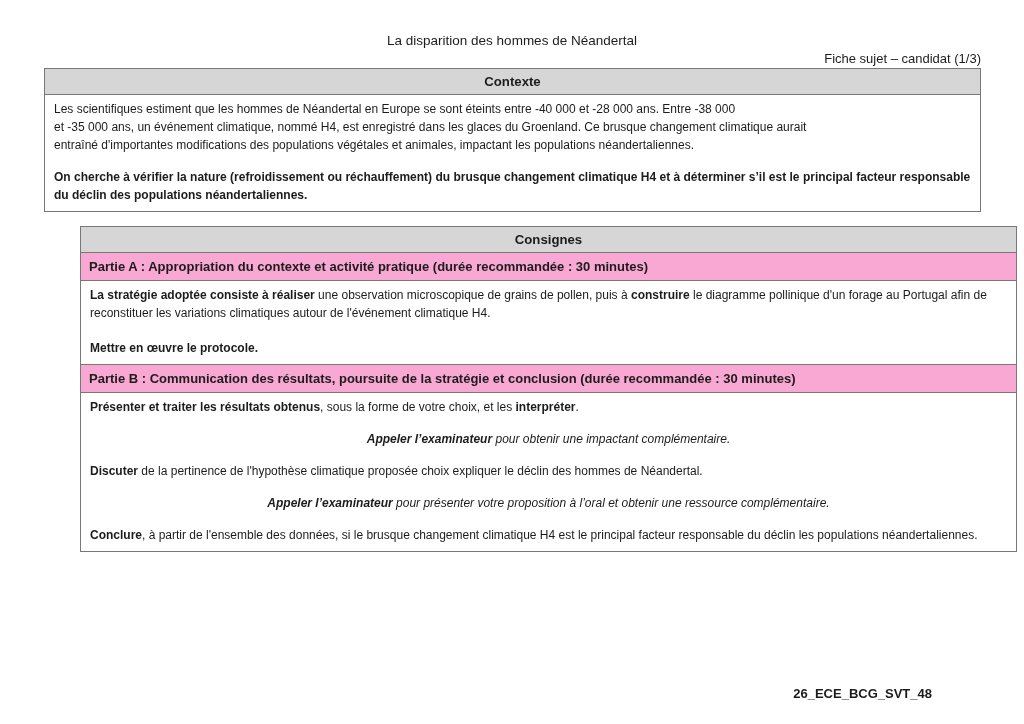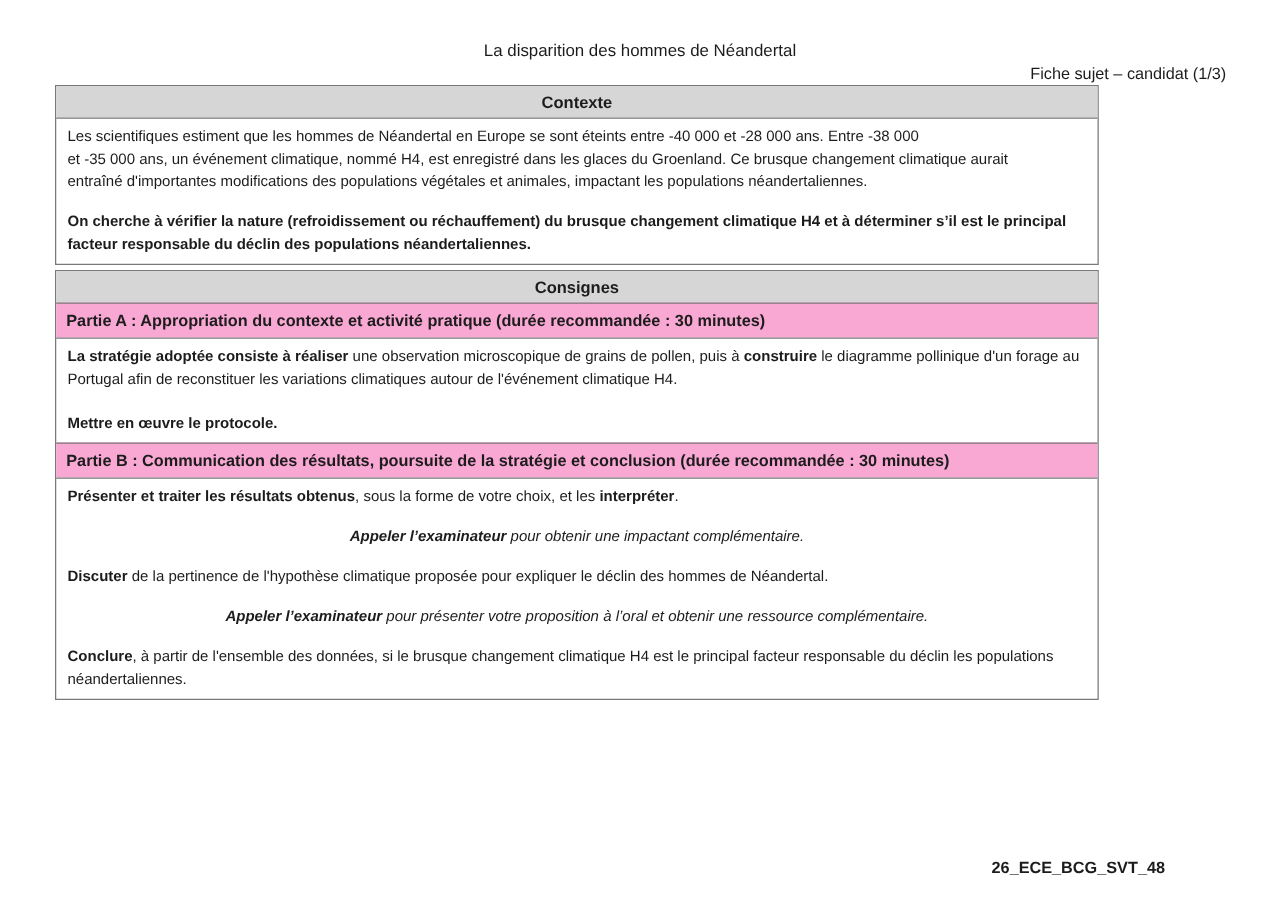--- a/index.html
+++ b/index.html
@@ -28,27 +28,27 @@
     position: absolute;
     top: 51px;
     left: 44px;
     width: 937px;
     text-align: right;
     font-size: 13px;
   }
   .box {
     position: absolute;
     left: 44px;
-    width: 835px;
+    width: 937px;
     border: 1.5px solid #787878;
     box-sizing: border-box;
     background: #ffffff;
   }
   .box-contexte { top: 68px; }
-  .box-consignes { top: 216px; }
+  .box-consignes { top: 226px; margin-left: 36px; }
   .box-header {
     background: #d6d6d6;
     text-align: center;
     font-weight: bold;
     font-size: 13.2px;
     padding: 5px 8px;
   }
   .row {
     border-top: 1.5px solid #787878;
   }
@@ -110,19 +110,19 @@
   <div class="box-body row">
     <p class="gap-after"><span class="b">La stratégie adoptée consiste à réaliser</span><span> une observation microscopique de grains de pollen, puis à </span><span class="b">construire</span><span> le diagramme pollinique d'un forage au Portugal afin de reconstituer les variations climatiques autour de l'événement climatique H4.</span></p>
     <p class="b">Mettre en œuvre le protocole.</p>
   </div>
 
   <div class="band row">Partie B : Communication des résultats, poursuite de la stratégie et conclusion (durée recommandée : 30 minutes)</div>
 
   <div class="box-body row">
     <p><span class="b">Présenter et traiter les résultats obtenus</span><span>, sous la forme de votre choix, et les </span><span class="b">interpréter</span><span>.</span></p>
     <p class="center"><span class="bi">Appeler l’examinateur</span><span class="it"> pour obtenir une impactant complémentaire.</span></p>
-    <p><span class="b">Discuter</span><span> de la pertinence de l'hypothèse climatique proposée pour expliquer le déclin des hommes de Néandertal.</span></p>
+    <p><span class="b">Discuter</span><span> de la pertinence de l'hypothèse climatique proposée choix expliquer le déclin des hommes de Néandertal.</span></p>
     <p class="center"><span class="bi">Appeler l’examinateur</span><span class="it"> pour présenter votre proposition à l’oral et obtenir une ressource complémentaire.</span></p>
     <p><span class="b">Conclure</span><span>, à partir de l'ensemble des données, si le brusque changement climatique H4 est le principal facteur responsable du déclin les populations néandertaliennes.</span></p>
   </div>
 </div>
 
 <div class="footer-code">26_ECE_BCG_SVT_48</div>
 
 </body></html>

